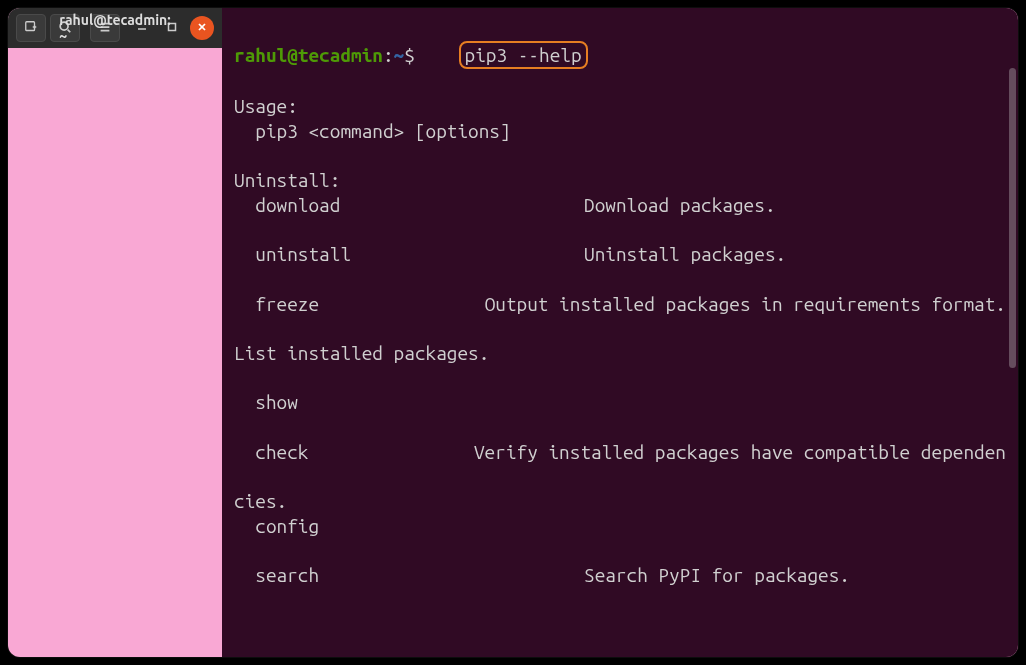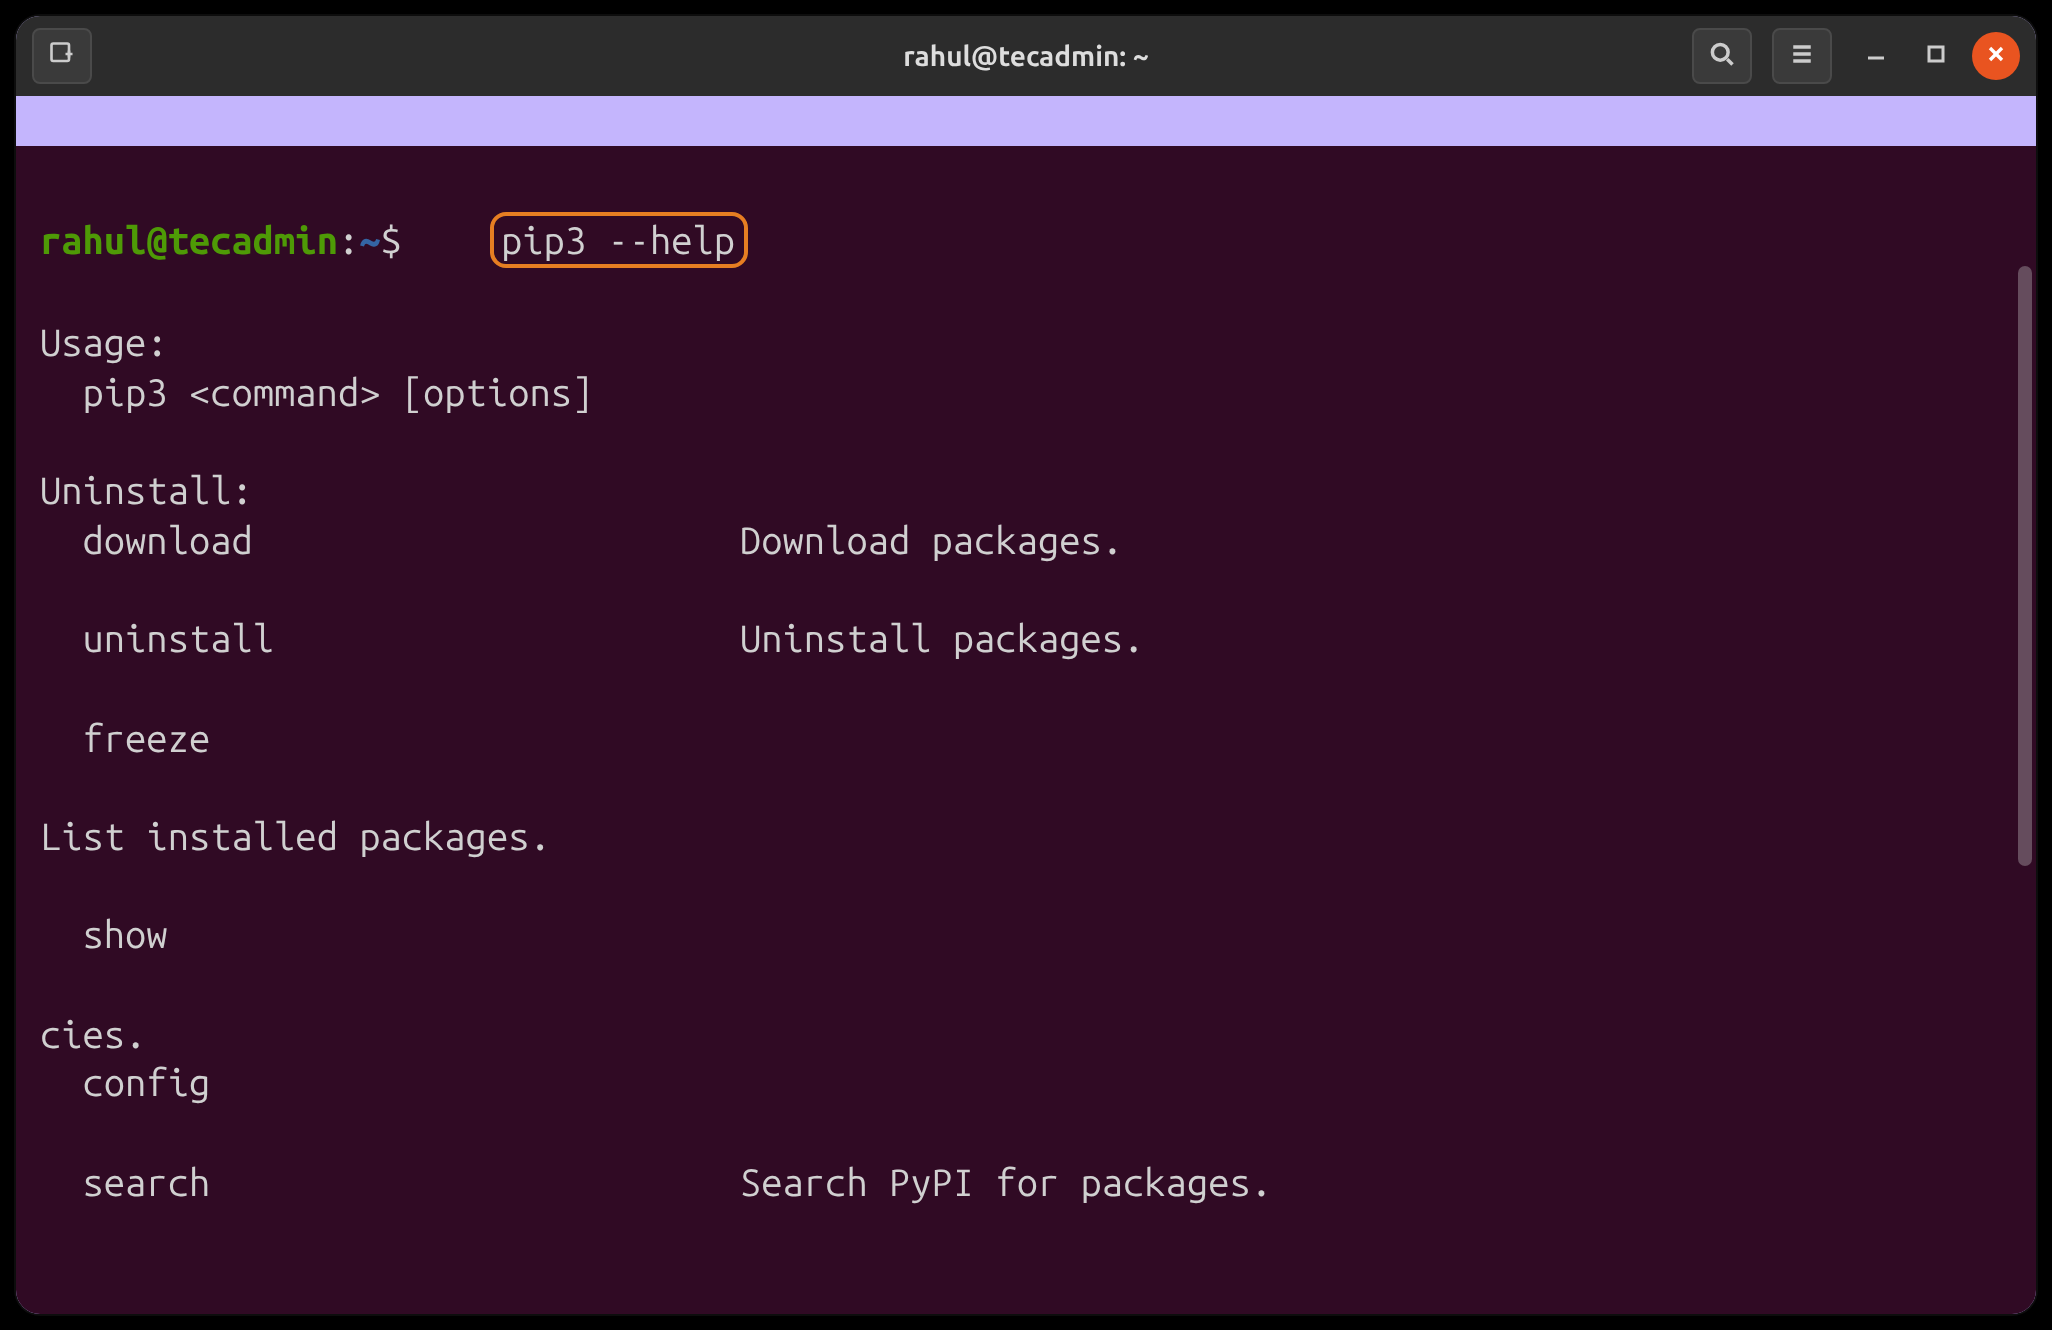--- a/index.html
+++ b/index.html
@@ -10,27 +10,26 @@
     body {
       background: #000;
       width: 1026px;
       height: 665px;
       padding: 8px;
       font-family: "Ubuntu Mono", "DejaVu Sans Mono", monospace;
     }
     .window {
       width: 100%;
       height: 100%;
-      background: #c4b5fd;
+      background: #f9a8d4;
       border-radius: 12px;
       overflow: hidden;
       display: flex;
-      flex-direction: column;
+      flex-direction: row;
       box-shadow: 0 0 0 1px rgba(255,255,255,0.05);
-      gap: 25px;
     }
     .titlebar {
       background: #2c2c2c;
       height: 40px;
       display: flex;
       align-items: center;
       padding: 0 8px;
       position: relative;
     }
     .tb-left {
@@ -229,23 +228,24 @@
 
   <div class="terminal-body">
 <span class="prompt-user">rahul@tecadmin</span><span class="prompt-colon">:</span><span class="prompt-path">~</span><span class="prompt-dollar">$</span> <span class="cmd-highlight">pip3 --help</span>
 
 <span class="section-header">Usage:</span>
 <span class="indent output">pip3 &lt;command&gt; [options]</span>
 
 <span class="section-header">Uninstall:</span>
 <span class="cmd-row"><span class="cmd-name">download</span><span class="cmd-desc">Download packages.</span></span>
 <span class="cmd-row"><span class="cmd-name">uninstall</span><span class="cmd-desc">Uninstall packages.</span></span>
-<span class="cmd-row"><span class="cmd-name">freeze</span></span>
+<span class="cmd-row"><span class="cmd-name">freeze</span><span class="cmd-desc">Output installed packages in requirements format.</span></span>
 <span class="cmd-row"><span class="cmd-desc">List installed packages.</span></span>
 <span class="cmd-row"><span class="cmd-name">show</span></span>
+<span class="cmd-row"><span class="cmd-name">check</span><span class="cmd-desc">Verify installed packages have compatible dependen</span></span>
 <span class="output">cies.</span>
 <span class="cmd-row"><span class="cmd-name">config</span></span>
 <span class="cmd-row"><span class="cmd-name">search</span><span class="cmd-desc">Search PyPI for packages.</span></span>
 
 
 
 
 
 
     <div class="scrollbar"></div>

